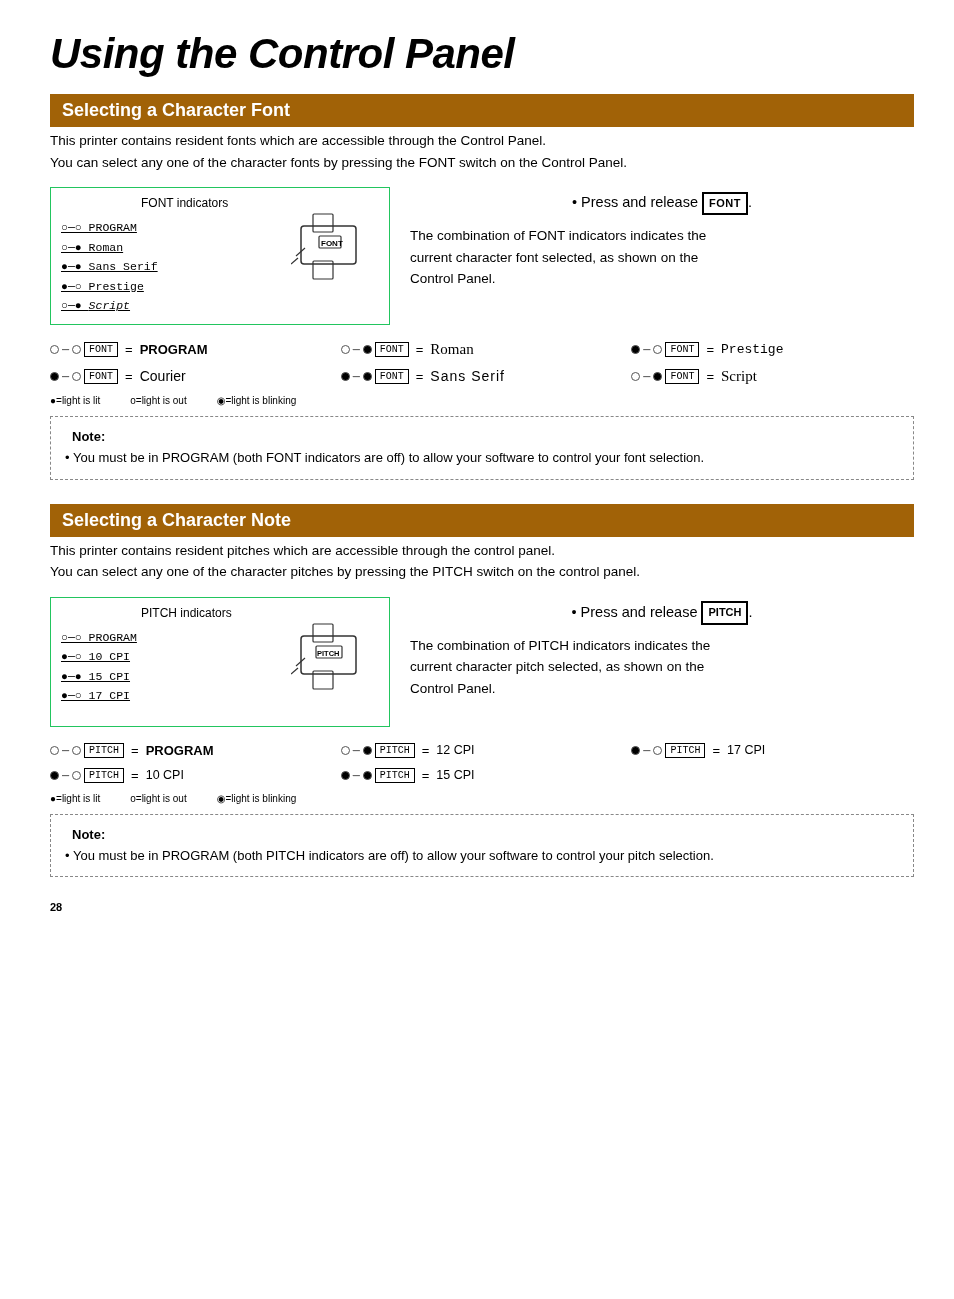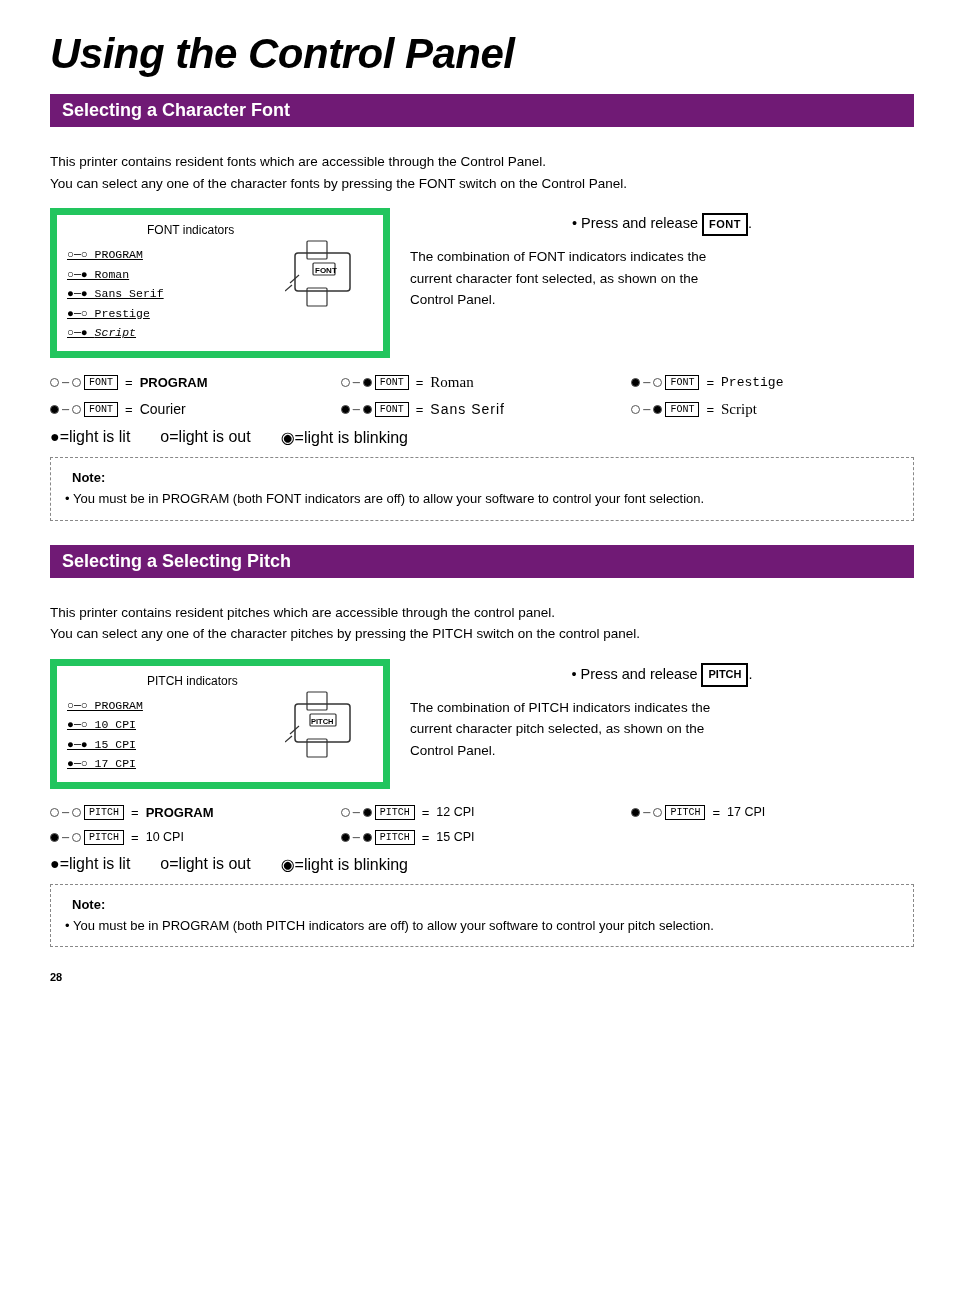--- a/index.html
+++ b/index.html
@@ -13,26 +13,26 @@
       font-size: 14px;
     }
     h1.page-title {
       font-size: 42px;
       font-weight: 900;
       font-style: italic;
       margin-bottom: 16px;
       letter-spacing: -0.5px;
     }
     .section-header {
-      background: #701a75;
+      background: #a16207;
       color: #fff;
       padding: 6px 12px;
       font-size: 18px;
       font-weight: bold;
-      margin-bottom: 24px;
+      margin-bottom: 3px;
     }
     .section-intro {
       font-size: 13.5px;
       margin-bottom: 14px;
       line-height: 1.6;
     }
     .section-content {
       display: flex;
       gap: 20px;
       margin-bottom: 16px;
@@ -65,21 +65,21 @@
       margin: 0 4px;
     }
     .font-name-roman { font-family: 'Times New Roman', serif; font-size: 15px; }
     .font-name-courier { font-family: Liberation Sans, sans-serif; font-size: 14px; }
     .font-name-sansserif { font-family: Arial, sans-serif; font-size: 14px; letter-spacing: 1px; }
     .font-name-prestige { font-family: 'Courier New', monospace; font-size: 13px; }
     .font-name-script { font-family: cursive; font-size: 15px; }
     .legend-row {
       display: flex;
       gap: 30px;
-      font-size: 16px;
+      font-size: 10px;
       margin-bottom: 10px;
       align-items: center;
     }
     .note-box {
       border: 1px dashed #888;
       padding: 10px 14px;
       margin-bottom: 24px;
       font-size: 13px;
       line-height: 1.6;
     }
@@ -101,21 +101,21 @@
       font-weight: bold;
       margin-top: 10px;
     }
     .section-block {
       margin-bottom: 10px;
     }
     .indicator-diagram {
       position: relative;
       width: 340px;
       min-height: 130px;
-      border: 7px solid #22c55e;
+      border: 1px solid #22c55e;
       padding: 8px 10px;
       flex-shrink: 0;
     }
     .diag-inner {
       font-family: 'Courier New', monospace;
       font-size: 11.5px;
       line-height: 1.7;
       margin-top: 22px;
       text-decoration: underline;
     }
@@ -274,21 +274,21 @@
   </div>
 
   <div class="note-box">
     <strong>Note:</strong><br>
     <span>• You must be in PROGRAM (both FONT indicators are off) to allow your software to control your font selection.</span>
   </div>
 </div>
 
 <div class="section-block">
   <div class="section-header">
-    <span>Selecting a Selecting Pitch</span>
+    <span>Selecting a Character Note</span>
   </div>
   <p class="section-intro">
     <span>This printer contains resident pitches which are accessible through the control panel.</span><br>
     <span>You can select any one of the character pitches by pressing the PITCH switch on the control panel.</span>
   </p>
 
   <div class="section-content">
 
     <div class="indicator-diagram">
       <span class="diag-label">PITCH indicators</span>

